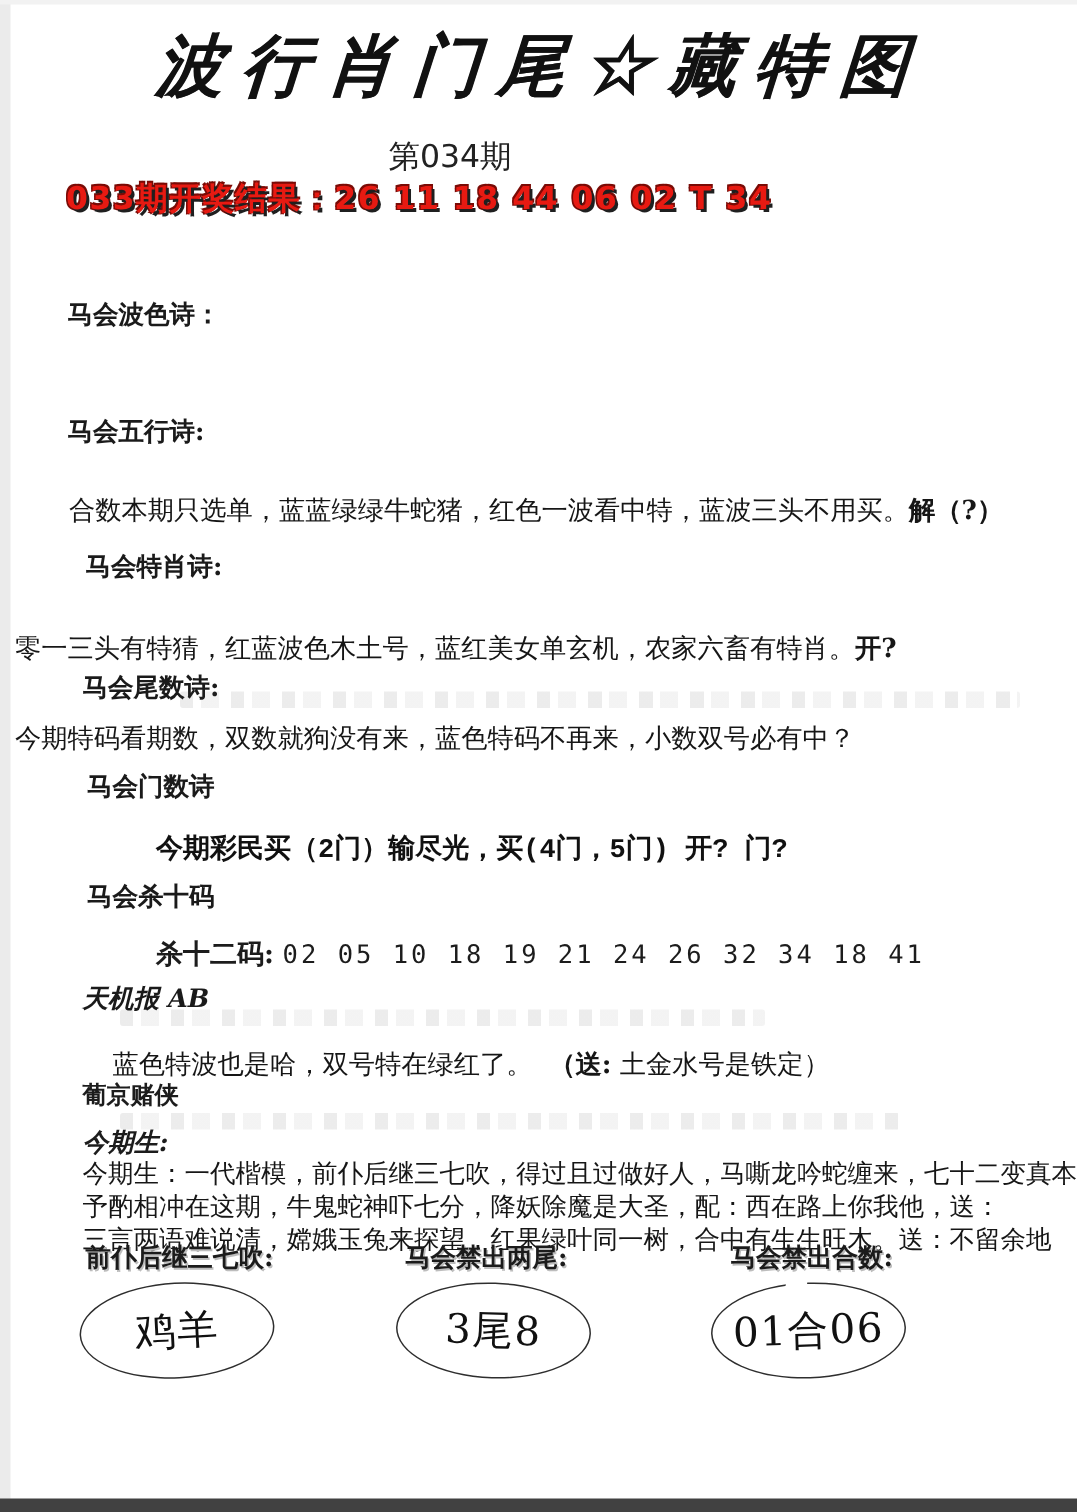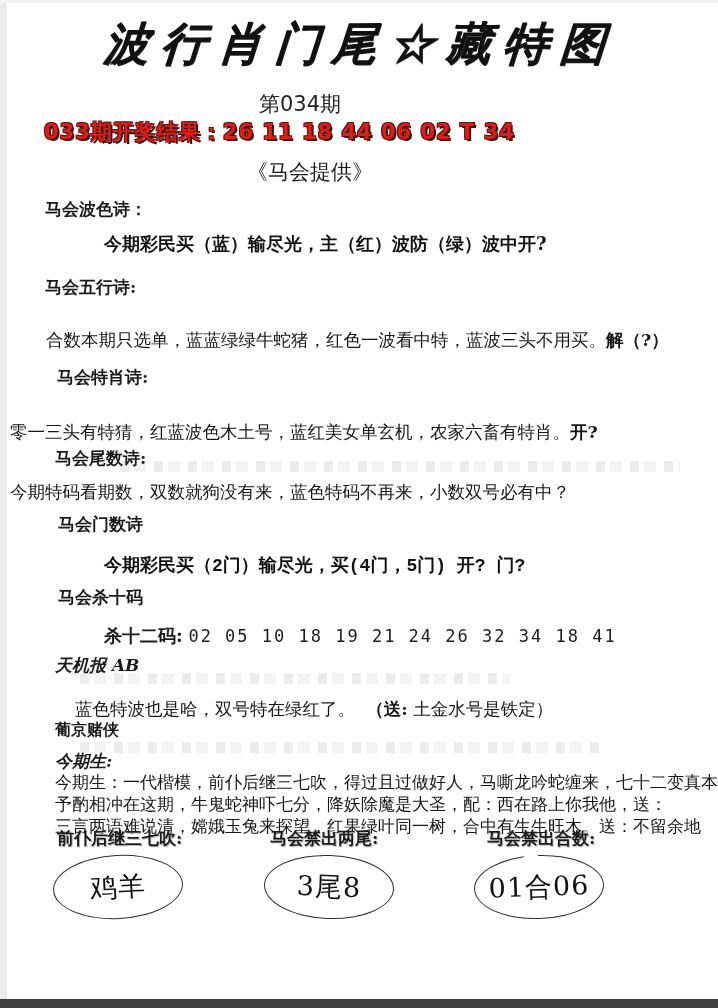--- a/index.html
+++ b/index.html
@@ -57,24 +57,22 @@
 
   <div class="edge-left"></div>
   <div class="edge-top"></div>
 
   <div class="abs page-title">波行肖门尾☆藏特图</div>
 
   <div class="abs issue">第034期</div>
 
   <div class="abs result-line">033期开奖结果：26 11 18 44 06 02 T 34</div>
 
-  <div class="abs provider">《马会提供》</div>
 
   <div class="abs sec-label" style="left:45px;top:198px;">马会波色诗：</div>
-  <div class="abs poem-bold" style="left:104px;top:232px;">今期彩民买（蓝）输尽光，主（红）波防（绿）波中开?</div>
 
   <div class="abs sec-label" style="left:45px;top:276px;">马会五行诗:</div>
   <div class="abs poem" style="left:10px;top:328px;margin-left:36px;"><span>合数本期只选单，蓝蓝绿绿牛蛇猪，红色一波看中特，蓝波三头不用买。</span><span class="ans-bold">解（?）</span></div>
 
   <div class="abs sec-label" style="left:57px;top:366px;">马会特肖诗:</div>
   <div class="abs poem" style="left:10px;top:420px;"><span>零一三头有特猜，红蓝波色木土号，蓝红美女单玄机，农家六畜有特肖。</span><span class="ans-bold">开?</span></div>
 
   <div class="abs sec-label" style="left:55px;top:447px;">马会尾数诗:</div>
   <div class="ghost" style="left:120px;top:461px;width:560px;"></div>
   <div class="abs poem" style="left:10px;top:480px;">今期特码看期数，双数就狗没有来，蓝色特码不再来，小数双号必有中？</div>

